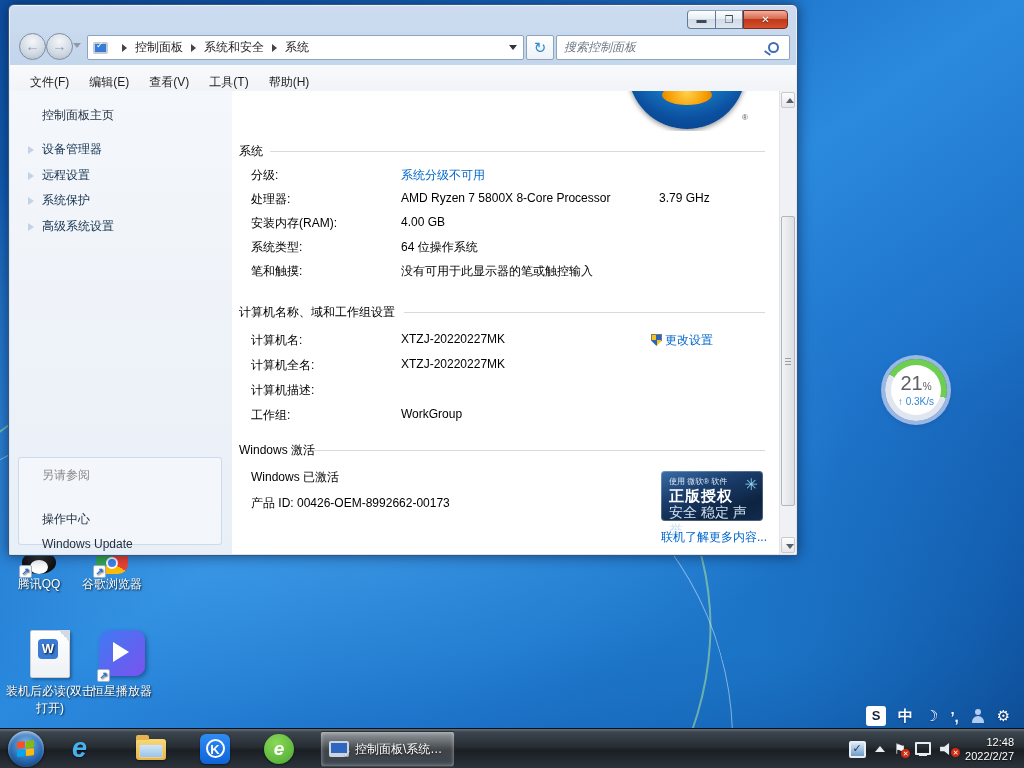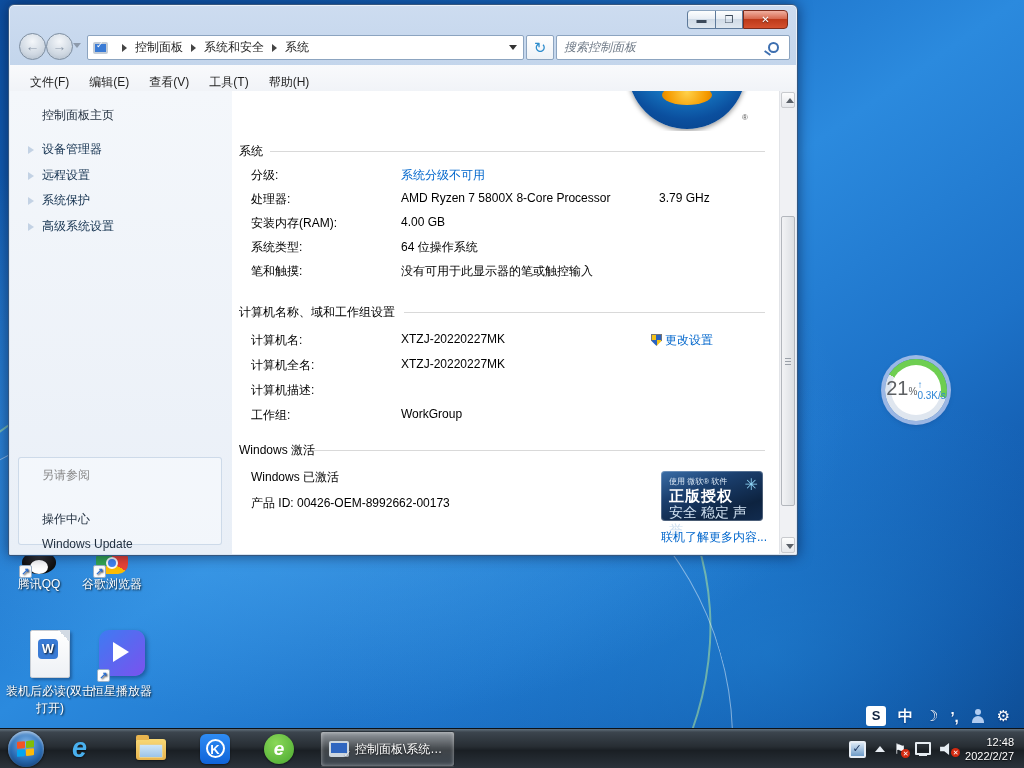--- a/index.html
+++ b/index.html
@@ -43,21 +43,21 @@
   .player-tile { width:46px; height:46px; border-radius:10px; margin:0 auto; position:relative;
     background:linear-gradient(135deg,#3e7bf2,#7a52ee); box-shadow:2px 2px 4px rgba(0,0,40,.35); }
   .player-play { position:absolute; left:14px; top:12px; width:0; height:0;
     border-left:16px solid #fff; border-top:10px solid transparent; border-bottom:10px solid transparent; }
 
   
   .widget { position:absolute; left:885px; top:359px; width:62px; height:62px; border-radius:50%;
     background:conic-gradient(from 300deg,#6ece51 0deg 165deg,#dfe6ef 165deg 360deg);
     box-shadow:0 0 0 4px rgba(168,192,234,.9), 0 2px 7px rgba(0,10,50,.35); }
   .widget-inner { position:absolute; inset:6px; background:#fff; border-radius:50%;
-    display:flex; align-items:center; justify-content:center; }
+    display:flex; flex-direction:column; align-items:center; justify-content:center; }
   .widget-pct { font-size:20px; color:#5d6063; line-height:18px; }
   .widget-pct small { font-size:10px; }
   .widget-speed { font-size:10px; color:#2f86d6; }
 
   
   .imebar { position:absolute; left:866px; top:703px; height:26px; display:flex; align-items:center; gap:12px; color:#fff; }
   .ime-logo { width:20px; height:20px; background:#fff; border-radius:3px; color:#10233e;
     font-size:13px; font-weight:bold; text-align:center; line-height:19px; }
   .ime-glyph { font-size:15px; font-weight:bold; text-shadow:0 1px 2px rgba(0,0,60,.4); }
   .ime-person { width:14px; height:14px; position:relative; opacity:.85; }

